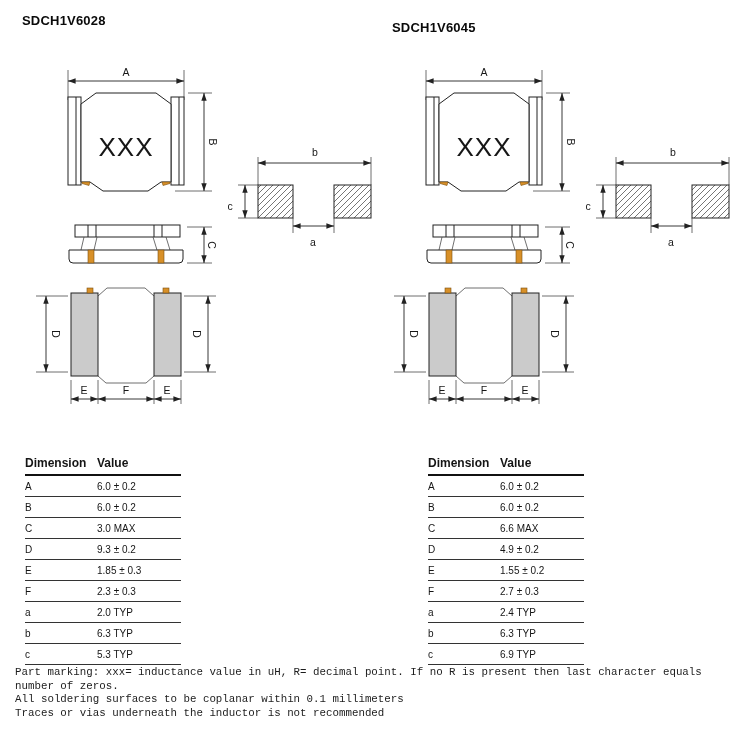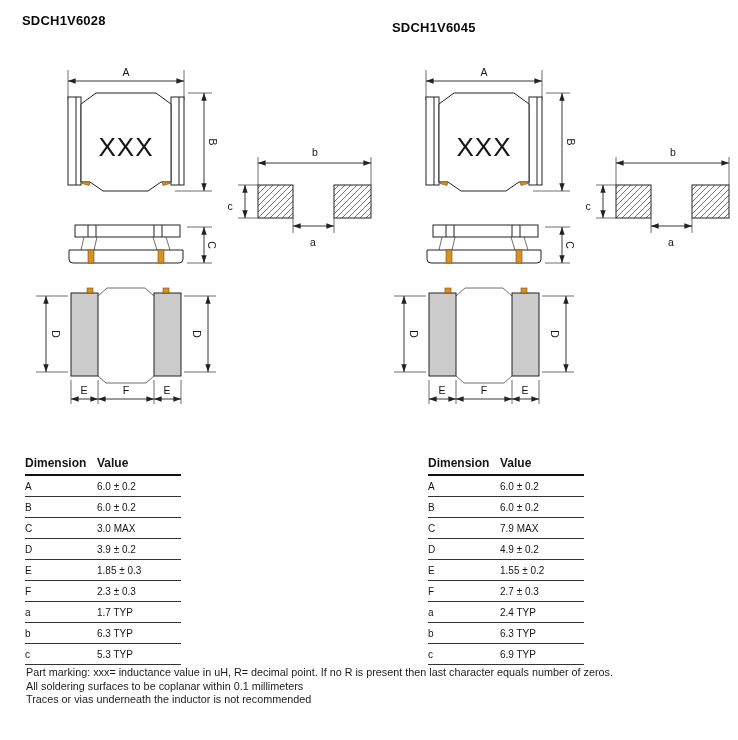--- a/index.html
+++ b/index.html
@@ -26,21 +26,21 @@
   .dim-table{
     position:absolute;top:456px;width:156px;border-collapse:collapse;font-size:10px;color:#151515;
   }
   .dim-table th{
     text-align:left;font-weight:bold;padding:0 0 4px 0;border-bottom:2.5px solid #111;font-size:12px;
   }
   .dim-table td{
     padding:5px 0 4px 0;border-bottom:1px solid #333;
   }
   .dim-table .c0{width:72px;}
-  .notes{position:absolute;left:26px;top:666px;font-size:10.8px;line-height:13.6px;color:#1c1c1c;}
+  .notes{position:absolute;left:15px;top:666px;font-size:10.8px;line-height:13.6px;color:#1c1c1c;font-family:Liberation Mono, monospace;}
 </style>
 </head>
 <body>
 
 <div class="page">
 
   <div class="part-title" style="left:22px;top:13px">SDCH1V6028</div>
   <div class="part-title" style="left:392px;top:20px">SDCH1V6045</div>
 
   <div class="drawing-slot" style="left:20px">
@@ -273,33 +273,33 @@
       <tr>
           <td>B</td>
           <td>6.0 ± 0.2</td>
         </tr>
       <tr>
           <td>C</td>
           <td>3.0 MAX</td>
         </tr>
       <tr>
           <td>D</td>
-          <td>3.9 ± 0.2</td>
+          <td>9.3 ± 0.2</td>
         </tr>
       <tr>
           <td>E</td>
           <td>1.85 ± 0.3</td>
         </tr>
       <tr>
           <td>F</td>
           <td>2.3 ± 0.3</td>
         </tr>
       <tr>
           <td>a</td>
-          <td>1.7 TYP</td>
+          <td>2.0 TYP</td>
         </tr>
       <tr>
           <td>b</td>
           <td>6.3 TYP</td>
         </tr>
       <tr>
           <td>c</td>
           <td>5.3 TYP</td>
         </tr>
     </tbody>
@@ -316,21 +316,21 @@
       <tr>
           <td>A</td>
           <td>6.0 ± 0.2</td>
         </tr>
       <tr>
           <td>B</td>
           <td>6.0 ± 0.2</td>
         </tr>
       <tr>
           <td>C</td>
-          <td>7.9 MAX</td>
+          <td>6.6 MAX</td>
         </tr>
       <tr>
           <td>D</td>
           <td>4.9 ± 0.2</td>
         </tr>
       <tr>
           <td>E</td>
           <td>1.55 ± 0.2</td>
         </tr>
       <tr>

